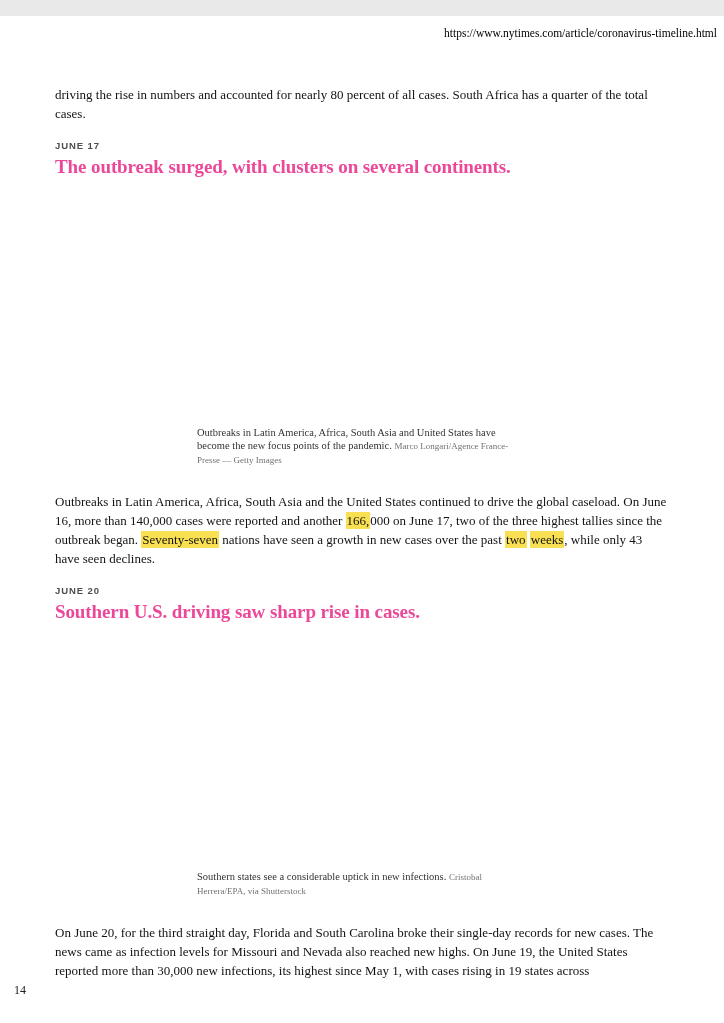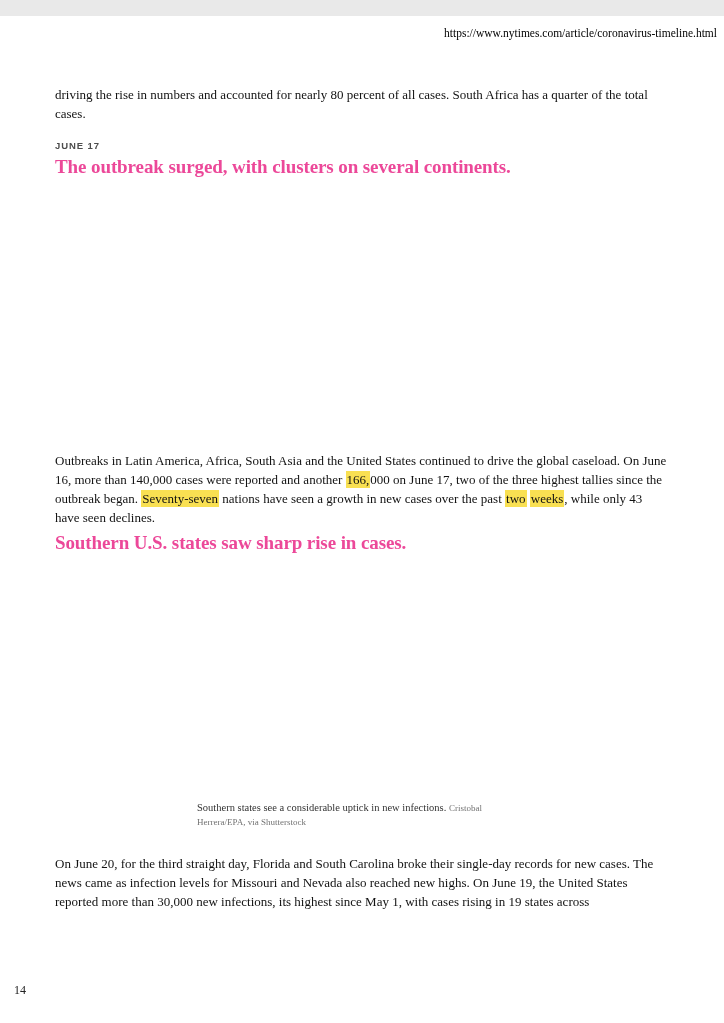--- a/index.html
+++ b/index.html
@@ -90,26 +90,31 @@
   <div class="content">
 
     <p class="body-text">driving the rise in numbers and accounted for nearly 80 percent of all cases. South Africa has a quarter of the total cases.</p>
 
     <section>
       <div class="date-label">JUNE 17</div>
       <h2 class="headline">The outbreak surged, with clusters on several continents.</h2>
 
       <div class="image-placeholder first"></div>
 
+      <figure class="caption-block">
+        <span class="caption-text">Outbreaks in Latin America, Africa, South Asia and United States have become the new focus points of the pandemic.</span>
+        <span class="caption-credit">Marco Longari/Agence France-Presse — Getty Images</span>
+      </figure>
 
       <p class="body-text para-after-caption"><span>Outbreaks in Latin America, Africa, South Asia and the United States continued to drive the global caseload. On June 16, more than 140,000 cases were reported and another </span><span class="hl">166,</span><span>000 on June 17, two of the three highest tallies since the outbreak began. </span><span class="hl">Seventy-seven</span><span> nations have seen a growth in new cases over the past </span><span class="hl">two</span><span> </span><span class="hl">weeks</span><span>, while only 43 have seen declines.</span></p>
     </section>
 
     <section>
-      <h2 class="headline">Southern U.S. states saw sharp rise in cases.</h2>
+      <div class="date-label">JUNE 20</div>
+      <h2 class="headline">Southern U.S. driving saw sharp rise in cases.</h2>
 
       <div class="image-placeholder second"></div>
 
       <figure class="caption-block">
         <span class="caption-text">Southern states see a considerable uptick in new infections.</span>
         <span class="caption-credit">Cristobal Herrera/EPA, via Shutterstock</span>
       </figure>
 
       <p class="body-text para-after-caption">On June 20, for the third straight day, Florida and South Carolina broke their single-day records for new cases. The news came as infection levels for Missouri and Nevada also reached new highs. On June 19, the United States reported more than 30,000 new infections, its highest since May 1, with cases rising in 19 states across</p>
     </section>

